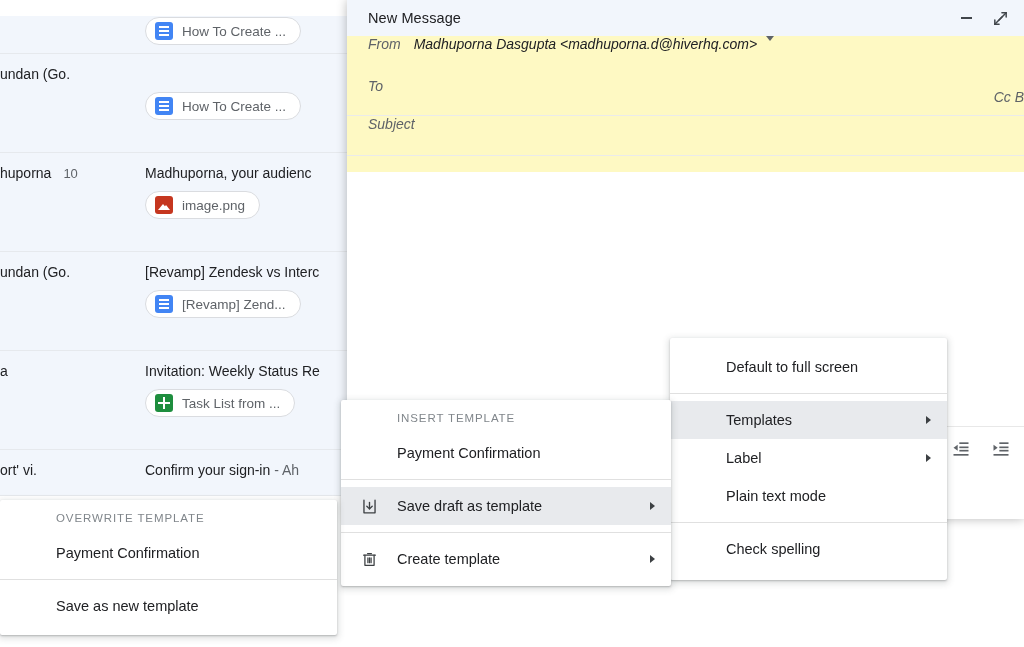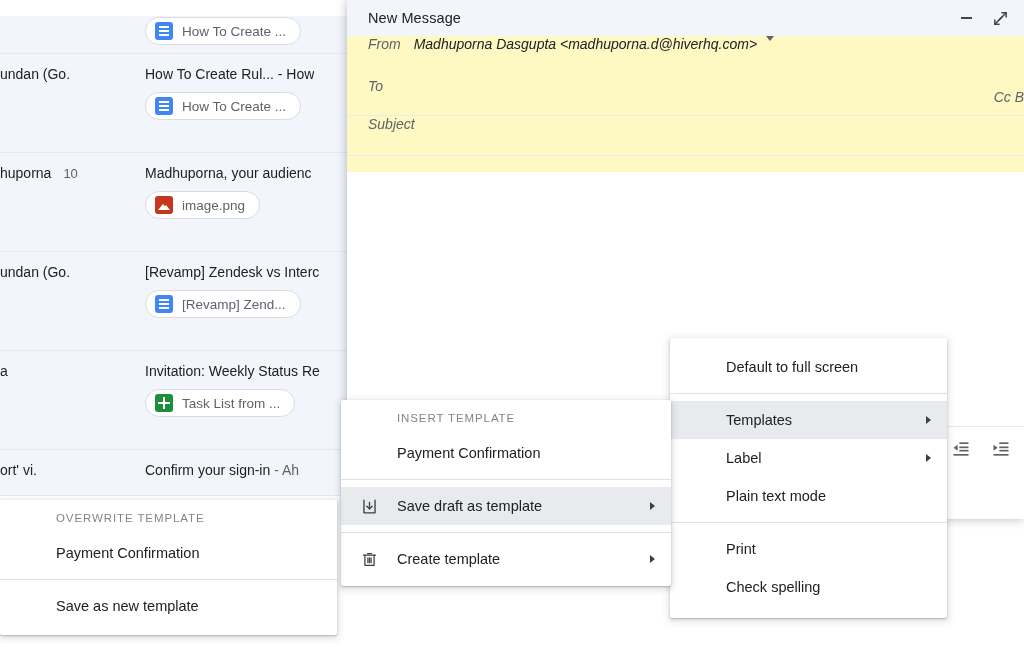--- a/index.html
+++ b/index.html
@@ -468,21 +468,20 @@
             <span class="chip-ico docs"></span>
             <span class="chip-label">How To Create ...</span>
           </div>
         </div>
       </div>
     </div>
     <div class="mail-row" style="height: 99px;">
       <div class="mail-row-inner">
         <div class="mail-line1">
           <div class="mail-sender">undan (Go.</div>
-          <div class="mail-subject">How To Create Rul... - How</div>
         </div>
         <div class="chip-row">
           <div class="chip">
             <span class="chip-ico docs"></span>
             <span class="chip-label">How To Create ...</span>
           </div>
         </div>
       </div>
     </div>
     <div class="mail-row" style="height: 99px;">
@@ -693,24 +692,20 @@
     <div class="menu-item">
       <span class="menu-ico"></span>
       <span class="menu-text">Label</span>
       <span class="submenu-arrow"></span>
     </div>
     <div class="menu-item">
       <span class="menu-ico"></span>
       <span class="menu-text">Plain text mode</span>
     </div>
     <div class="menu-sep"></div>
-    <div class="menu-item">
-      <span class="menu-ico"></span>
-      <span class="menu-text">Print</span>
-    </div>
     <div class="menu-item">
       <span class="menu-ico"></span>
       <span class="menu-text">Check spelling</span>
     </div>
   </div>
 <div class="menu" id="menu-templates">
     <div class="menu-header">INSERT TEMPLATE</div>
     <div class="menu-item">
       <span class="menu-ico"></span>
       <span class="menu-text">Payment Confirmation</span>

